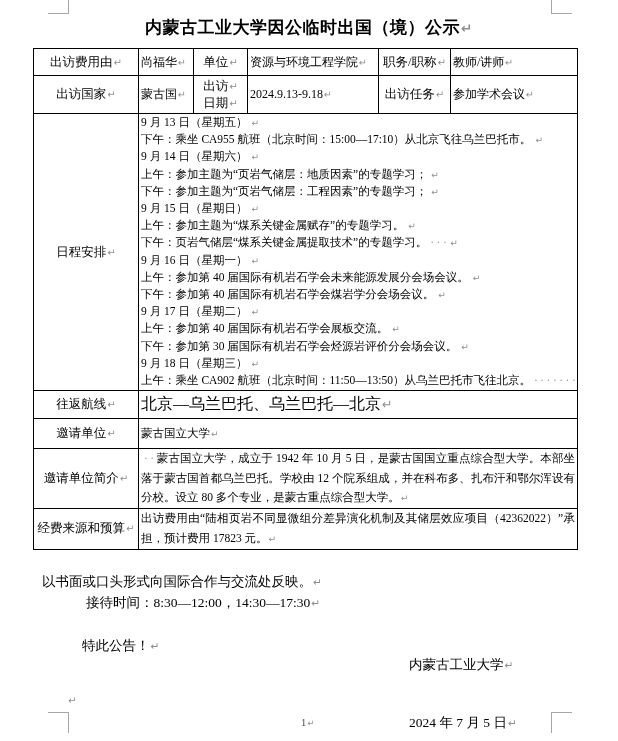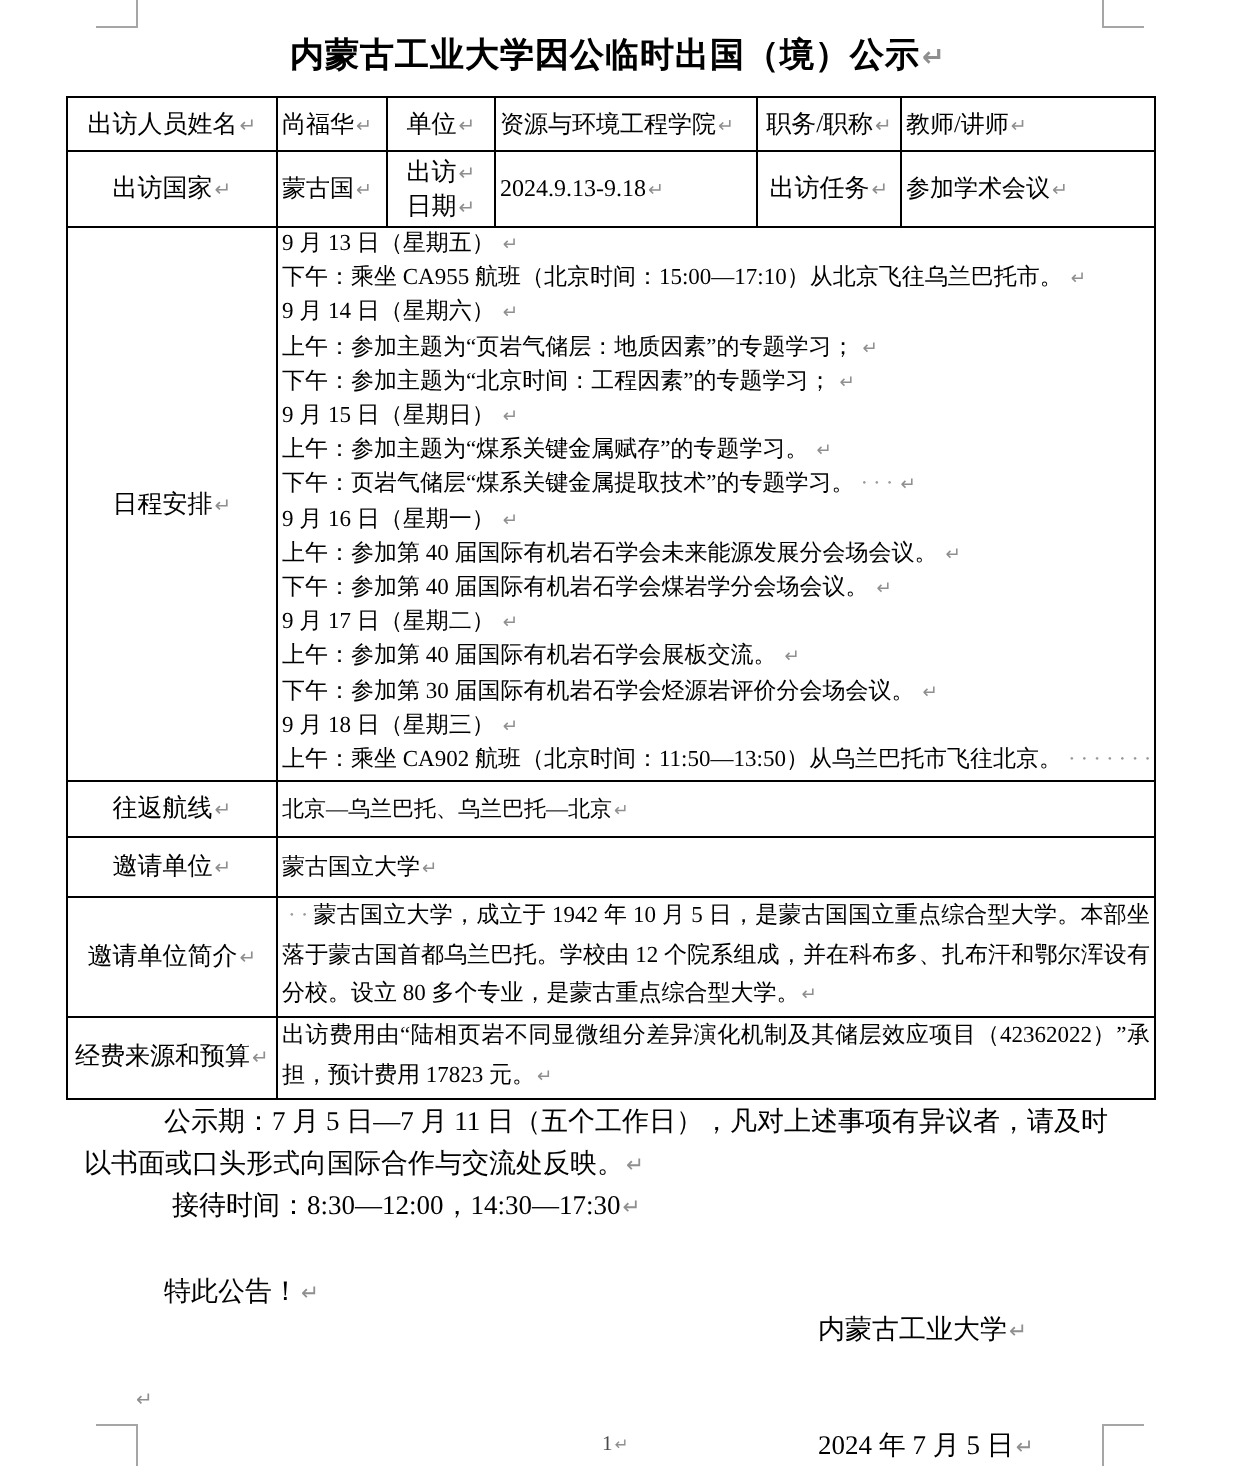--- a/index.html
+++ b/index.html
@@ -14,21 +14,21 @@
   
   .doc-table {
     position:absolute; left:33px; top:48px; width:544px;
     border-collapse:collapse; table-layout:fixed; border:1.5px solid #000;
   }
   .doc-table td { border:1px solid #000; padding:0 2px; overflow:hidden; }
   .lbl { text-align:center; vertical-align:middle; font-size:12.5px; }
   .val { text-align:left; vertical-align:middle; font-size:12px; }
   .sched-cell { vertical-align:top; padding:2px 2px 2px 6px; font-size:11.5px; line-height:17.2px; }
   .s-line { white-space:nowrap; }
-  .route-cell { font-size:11px; padding-left:12px; vertical-align:middle; }
+  .route-cell { font-size:16px; padding-left:12px; vertical-align:middle; }
   .invite-cell { font-size:11.5px; padding-left:8px; vertical-align:middle; }
   .para-cell { font-size:11.5px; line-height:19.6px; padding:2px 7px; vertical-align:middle; text-align:justify; }
   
   .pmark { color:#8f8f8f; font-size:0.8em; margin-left:1px; font-family:"DejaVu Sans",sans-serif; }
   .dots { color:#9a9a9a; letter-spacing:2.5px; margin-left:3px; }
   
   .nline { position:absolute; font-size:13.5px; white-space:nowrap; }
   .n1 { left:82px; top:552px; }
   .n2 { left:42px; top:573px; }
   .n3 { left:86px; top:594px; }
@@ -61,21 +61,21 @@
     <colgroup>
       <col style="width:105px">
         <col style="width:55px">
         <col style="width:54px">
       <col style="width:131px">
         <col style="width:72px">
         <col style="width:127px">
     </colgroup>
     <tbody>
         <tr style="height:27px">
-      <td class="lbl"><span>出访人员姓名</span><span class="pmark">↵</span></td>
+      <td class="lbl"><span>出访费用由</span><span class="pmark">↵</span></td>
       <td class="val"><span>尚福华</span><span class="pmark">↵</span></td>
       <td class="lbl"><span>单位</span><span class="pmark">↵</span></td>
       <td class="val"><span>资源与环境工程学院</span><span class="pmark">↵</span></td>
       <td class="lbl"><span>职务/职称</span><span class="pmark">↵</span></td>
       <td class="val"><span>教师/讲师</span><span class="pmark">↵</span></td>
     </tr>
     <tr style="height:38px">
       <td class="lbl"><span>出访国家</span><span class="pmark">↵</span></td>
       <td class="val"><span>蒙古国</span><span class="pmark">↵</span></td>
       <td class="lbl">
@@ -86,21 +86,21 @@
       <td class="lbl"><span>出访任务</span><span class="pmark">↵</span></td>
       <td class="val"><span>参加学术会议</span><span class="pmark">↵</span></td>
     </tr>
     <tr style="height:277px">
       <td class="lbl"><span>日程安排</span><span class="pmark">↵</span></td>
       <td class="sched-cell" colspan="5">
         <div class="s-line"><span>9 月 13 日（星期五）</span><span class="dots"></span><span class="pmark">↵</span></div>
         <div class="s-line"><span>下午：乘坐 CA955 航班（北京时间：15:00—17:10）从北京飞往乌兰巴托市。</span><span class="dots"></span><span class="pmark">↵</span></div>
         <div class="s-line"><span>9 月 14 日（星期六）</span><span class="dots"></span><span class="pmark">↵</span></div>
         <div class="s-line"><span>上午：参加主题为“页岩气储层：地质因素”的专题学习；</span><span class="dots"></span><span class="pmark">↵</span></div>
-        <div class="s-line"><span>下午：参加主题为“北京时间：工程因素”的专题学习；</span><span class="dots"></span><span class="pmark">↵</span></div>
+        <div class="s-line"><span>下午：参加主题为“页岩气储层：工程因素”的专题学习；</span><span class="dots"></span><span class="pmark">↵</span></div>
         <div class="s-line"><span>9 月 15 日（星期日）</span><span class="dots"></span><span class="pmark">↵</span></div>
         <div class="s-line"><span>上午：参加主题为“煤系关键金属赋存”的专题学习。</span><span class="dots"></span><span class="pmark">↵</span></div>
         <div class="s-line"><span>下午：页岩气储层“煤系关键金属提取技术”的专题学习。</span><span class="dots">···</span><span class="pmark">↵</span></div>
         <div class="s-line"><span>9 月 16 日（星期一）</span><span class="dots"></span><span class="pmark">↵</span></div>
         <div class="s-line"><span>上午：参加第 40 届国际有机岩石学会未来能源发展分会场会议。</span><span class="dots"></span><span class="pmark">↵</span></div>
         <div class="s-line"><span>下午：参加第 40 届国际有机岩石学会煤岩学分会场会议。</span><span class="dots"></span><span class="pmark">↵</span></div>
         <div class="s-line"><span>9 月 17 日（星期二）</span><span class="dots"></span><span class="pmark">↵</span></div>
         <div class="s-line"><span>上午：参加第 40 届国际有机岩石学会展板交流。</span><span class="dots"></span><span class="pmark">↵</span></div>
         <div class="s-line"><span>下午：参加第 30 届国际有机岩石学会烃源岩评价分会场会议。</span><span class="dots"></span><span class="pmark">↵</span></div>
         <div class="s-line"><span>9 月 18 日（星期三）</span><span class="dots"></span><span class="pmark">↵</span></div>
@@ -119,21 +119,20 @@
       <td class="lbl"><span>邀请单位简介</span><span class="pmark">↵</span></td>
       <td class="para-cell" colspan="5"><span class="dots">··</span><span>蒙古国立大学，成立于 1942 年 10 月 5 日，是蒙古国国立重点综合型大学。本部坐落于蒙古国首都乌兰巴托。学校由 12 个院系组成，并在科布多、扎布汗和鄂尔浑设有分校。设立 80 多个专业，是蒙古重点综合型大学。</span><span class="pmark">↵</span></td>
     </tr>
     <tr style="height:41px">
       <td class="lbl"><span>经费来源和预算</span><span class="pmark">↵</span></td>
       <td class="para-cell" colspan="5"><span>出访费用由“陆相页岩不同显微组分差异演化机制及其储层效应项目（42362022）”承担，预计费用 17823 元。</span><span class="pmark">↵</span></td>
     </tr>
   </tbody>
     </table>
 
-  <div class="nline n1"><span>公示期：7 月 5 日—7 月 11 日（五个工作日），凡对上述事项有异议者，请及时</span></div>
   <div class="nline n2"><span>以书面或口头形式向国际合作与交流处反映。</span><span class="pmark">↵</span></div>
   <div class="nline n3"><span>接待时间：8:30—12:00，14:30—17:30</span><span class="pmark">↵</span></div>
   <div class="nline n5"><span>特此公告！</span><span class="pmark">↵</span></div>
 
   <div class="nline sign1"><span>内蒙古工业大学</span><span class="pmark">↵</span></div>
   <div class="nline sign2"><span>2024 年 7 月 5 日</span><span class="pmark">↵</span></div>
 
   <div class="stray-pmark pmark">↵</div>
 
   <div class="pagenum"><span>1</span><span class="pmark">↵</span></div>

